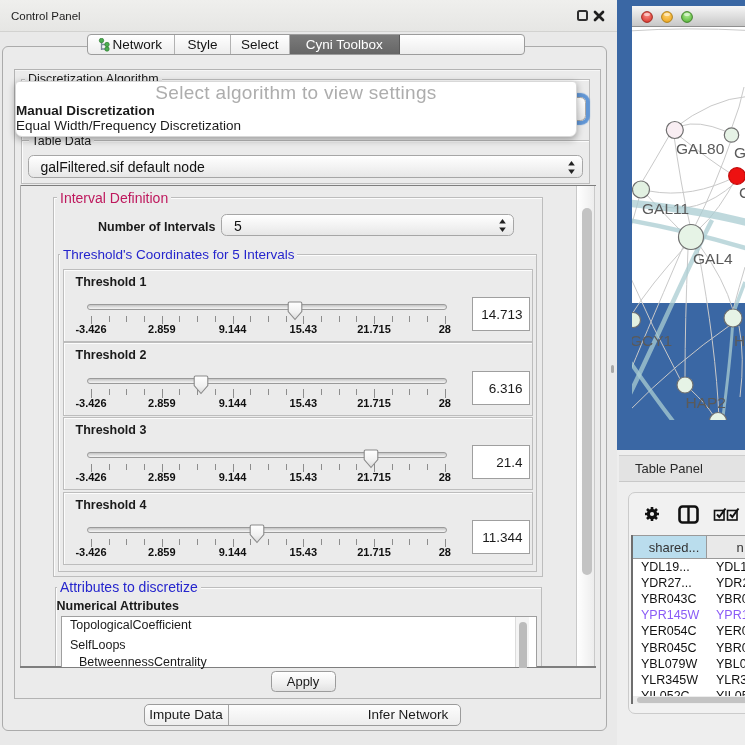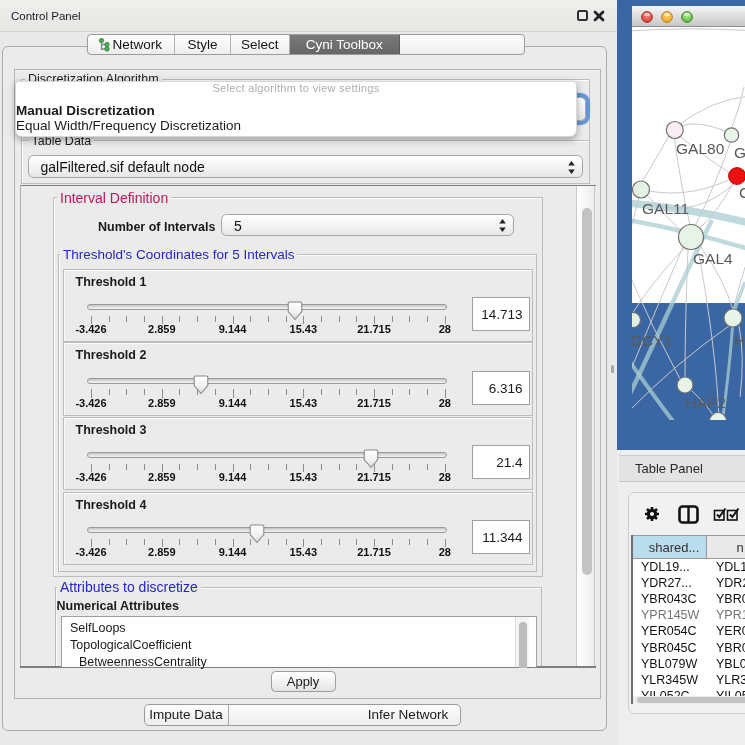--- a/index.html
+++ b/index.html
@@ -64,21 +64,21 @@
   <div class="abs glabel" style="left:28.5px;top:133.5px;">Table Data</div>
   <div class="abs combo" style="left:27.5px;top:155px;width:555px;height:23px;">
     <span class="ct">galFiltered.sif default node</span>
     <svg class="arrows" viewBox="0 0 7 13">
         <path d="M3.5 0 L6.8 4.6 H0.2 Z" fill="#222"></path>
         <path d="M3.5 13 L6.8 8.4 H0.2 Z" fill="#222"></path>
       </svg>
   </div>
 
   <div class="abs popup"></div>
-  <div class="abs" style="left:15px;top:81.8px;width:562px;text-align:center;font-size:11px;letter-spacing:0.3px;color:#adadad;">Select algorithm to view settings</div>
+  <div class="abs" style="left:15px;top:81.8px;width:562px;text-align:center;font-size:19px;letter-spacing:0.3px;color:#adadad;">Select algorithm to view settings</div>
   <div class="abs" style="left:16px;top:102.6px;font-size:13.5px;font-weight:bold;">Manual Discretization</div>
   <div class="abs" style="left:16px;top:117.6px;font-size:13.5px;">Equal Width/Frequency Discretization</div>
 
   <div class="abs" style="left:19.5px;top:184.5px;width:576px;height:1.5px;background:#7e7e7e;"></div>
   <div class="abs" style="left:19.5px;top:666px;width:576px;height:1.5px;background:#7e7e7e;"></div>
   <div class="abs" style="left:19.5px;top:185px;width:1px;height:481px;background:#adadad;"></div>
   <div class="abs" style="left:576px;top:186px;width:19px;height:480px;background:linear-gradient(90deg,#ffffff,#ededed);border-left:1px solid #c9c9c9;border-right:1px solid #c9c9c9;"></div>
   <div class="abs" style="left:581.5px;top:208px;width:10px;height:367px;border-radius:5px;background:#c3c3c3;"></div>
 
   <div class="abs gbox" style="left:53px;top:197px;width:489.5px;height:379.5px;"></div>
@@ -261,22 +261,22 @@
         </defs>
       <path d="M2.5 1 H13.5 Q14.8 1 14.8 2.3 V10.5 L8 18.5 L1.2 10.5 V2.3 Q1.2 1 2.5 1 Z" fill="url(#thg3)" stroke="#8a8a8a" stroke-width="1.1"></path>
     </svg>
     <div class="vbox">11.344</div>
   </div>
 
   <div class="abs" style="left:54.5px;top:587px;width:487.5px;height:79px;border:1px solid #bdbdbd;border-bottom:none;box-shadow:inset 1px 1px 0 rgba(255,255,255,.85);"></div>
   <div class="abs glabel liblue" style="left:57px;top:578.5px;font-size:14px;">Attributes to discretize</div>
   <div class="abs" style="left:56.5px;top:598.5px;font-size:12.5px;font-weight:bold;">Numerical Attributes</div>
   <div class="abs" style="left:61px;top:616px;width:476px;height:50.5px;background:#fff;border:1px solid #9f9f9f;border-bottom:none;font-size:12.5px;">
+    <div style="padding-left:8px;height:17px;line-height:17px;">TopologicalCoefficient</div>
     <div style="padding-left:8px;height:17px;line-height:17px;margin-top:2.5px;">SelfLoops</div>
-    <div style="padding-left:8px;height:17px;line-height:17px;">TopologicalCoefficient</div>
     <div style="padding-left:17px;height:17px;line-height:17px;">BetweennessCentrality</div>
     <div style="position:absolute;left:453px;top:0;width:14px;height:50px;background:#f4f4f4;border-left:1px solid #dcdcdc;"></div>
     <div style="position:absolute;left:456.5px;top:4.5px;width:8.5px;height:46px;background:#bcbcbc;border-radius:4.5px 4.5px 0 0;"></div>
   </div>
 
   <div class="abs" style="left:270.5px;top:671px;width:65px;height:21px;border:1px solid #9c9c9c;border-radius:4.5px;background:linear-gradient(#ffffff,#f0f0f0 60%,#e2e2e2);text-align:center;line-height:19px;font-size:13px;">Apply</div>
 
   <div class="abs" style="left:143.5px;top:703.5px;width:317.5px;height:22px;border:1px solid #9b9b9b;border-radius:5px;background:linear-gradient(#fdfdfd,#ededed);overflow:hidden;">
     <div class="btab" style="left:0;width:84px;">Impute Data</div>
     <div class="btab" style="left:211.5px;width:104px;border-right:none;">Infer Network</div>
@@ -412,21 +412,21 @@
         <span style="position:absolute;left:83.5px;">YDL194W</span>
       </div>
     <div style="position:absolute;left:0;top:40.3px;width:113px;height:16.2px;line-height:16.2px;font-size:12.5px;color:#111;">
         <span style="position:absolute;left:8.5px;">YDR27...</span>
         <span style="position:absolute;left:83.5px;">YDR277C</span>
       </div>
     <div style="position:absolute;left:0;top:56.5px;width:113px;height:16.2px;line-height:16.2px;font-size:12.5px;color:#111;">
         <span style="position:absolute;left:8.5px;">YBR043C</span>
         <span style="position:absolute;left:83.5px;">YBR043C</span>
       </div>
-    <div style="position:absolute;left:0;top:72.7px;width:113px;height:16.2px;line-height:16.2px;font-size:12.5px;color:#737373;">
+    <div style="position:absolute;left:0;top:72.7px;width:113px;height:16.2px;line-height:16.2px;font-size:12.5px;color:#8b5cf6;">
         <span style="position:absolute;left:8.5px;">YPR145W</span>
         <span style="position:absolute;left:83.5px;">YPR145W</span>
       </div>
     <div style="position:absolute;left:0;top:88.9px;width:113px;height:16.2px;line-height:16.2px;font-size:12.5px;color:#111;">
         <span style="position:absolute;left:8.5px;">YER054C</span>
         <span style="position:absolute;left:83.5px;">YER054C</span>
       </div>
     <div style="position:absolute;left:0;top:105.1px;width:104px;height:16.2px;line-height:16.2px;font-size:12.5px;color:#111;">
         <span style="position:absolute;left:8.5px;">YBR045C</span>
         <span style="position:absolute;left:83.5px;">YBR045C</span>

